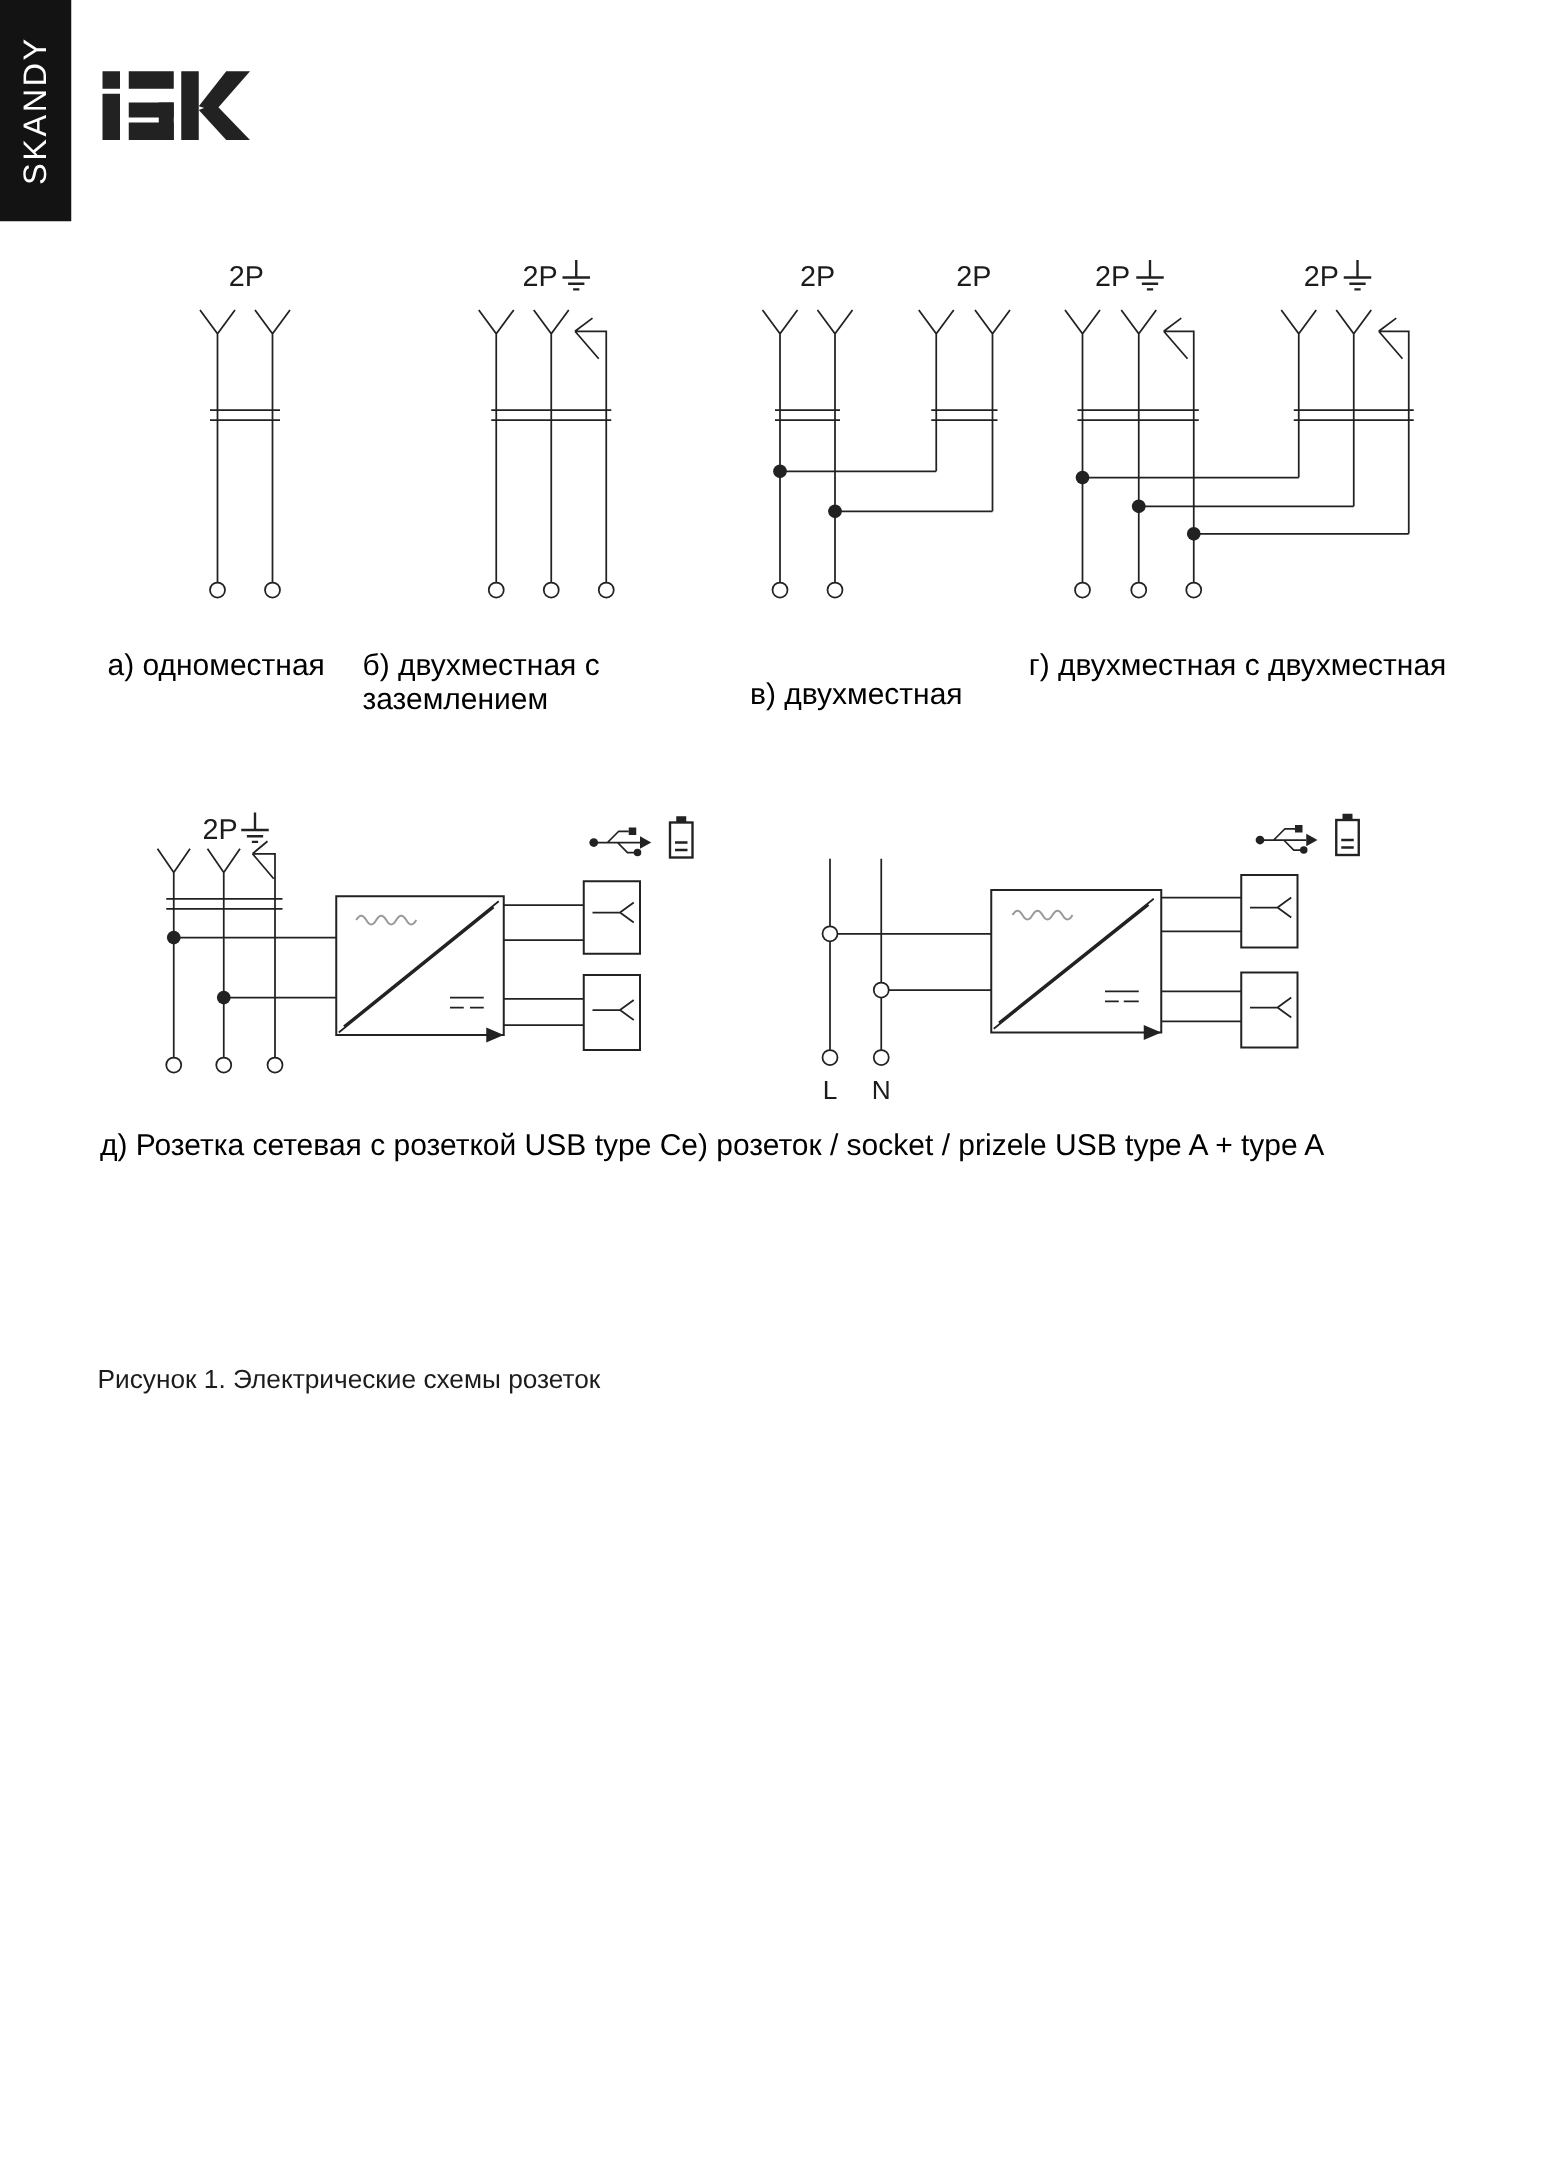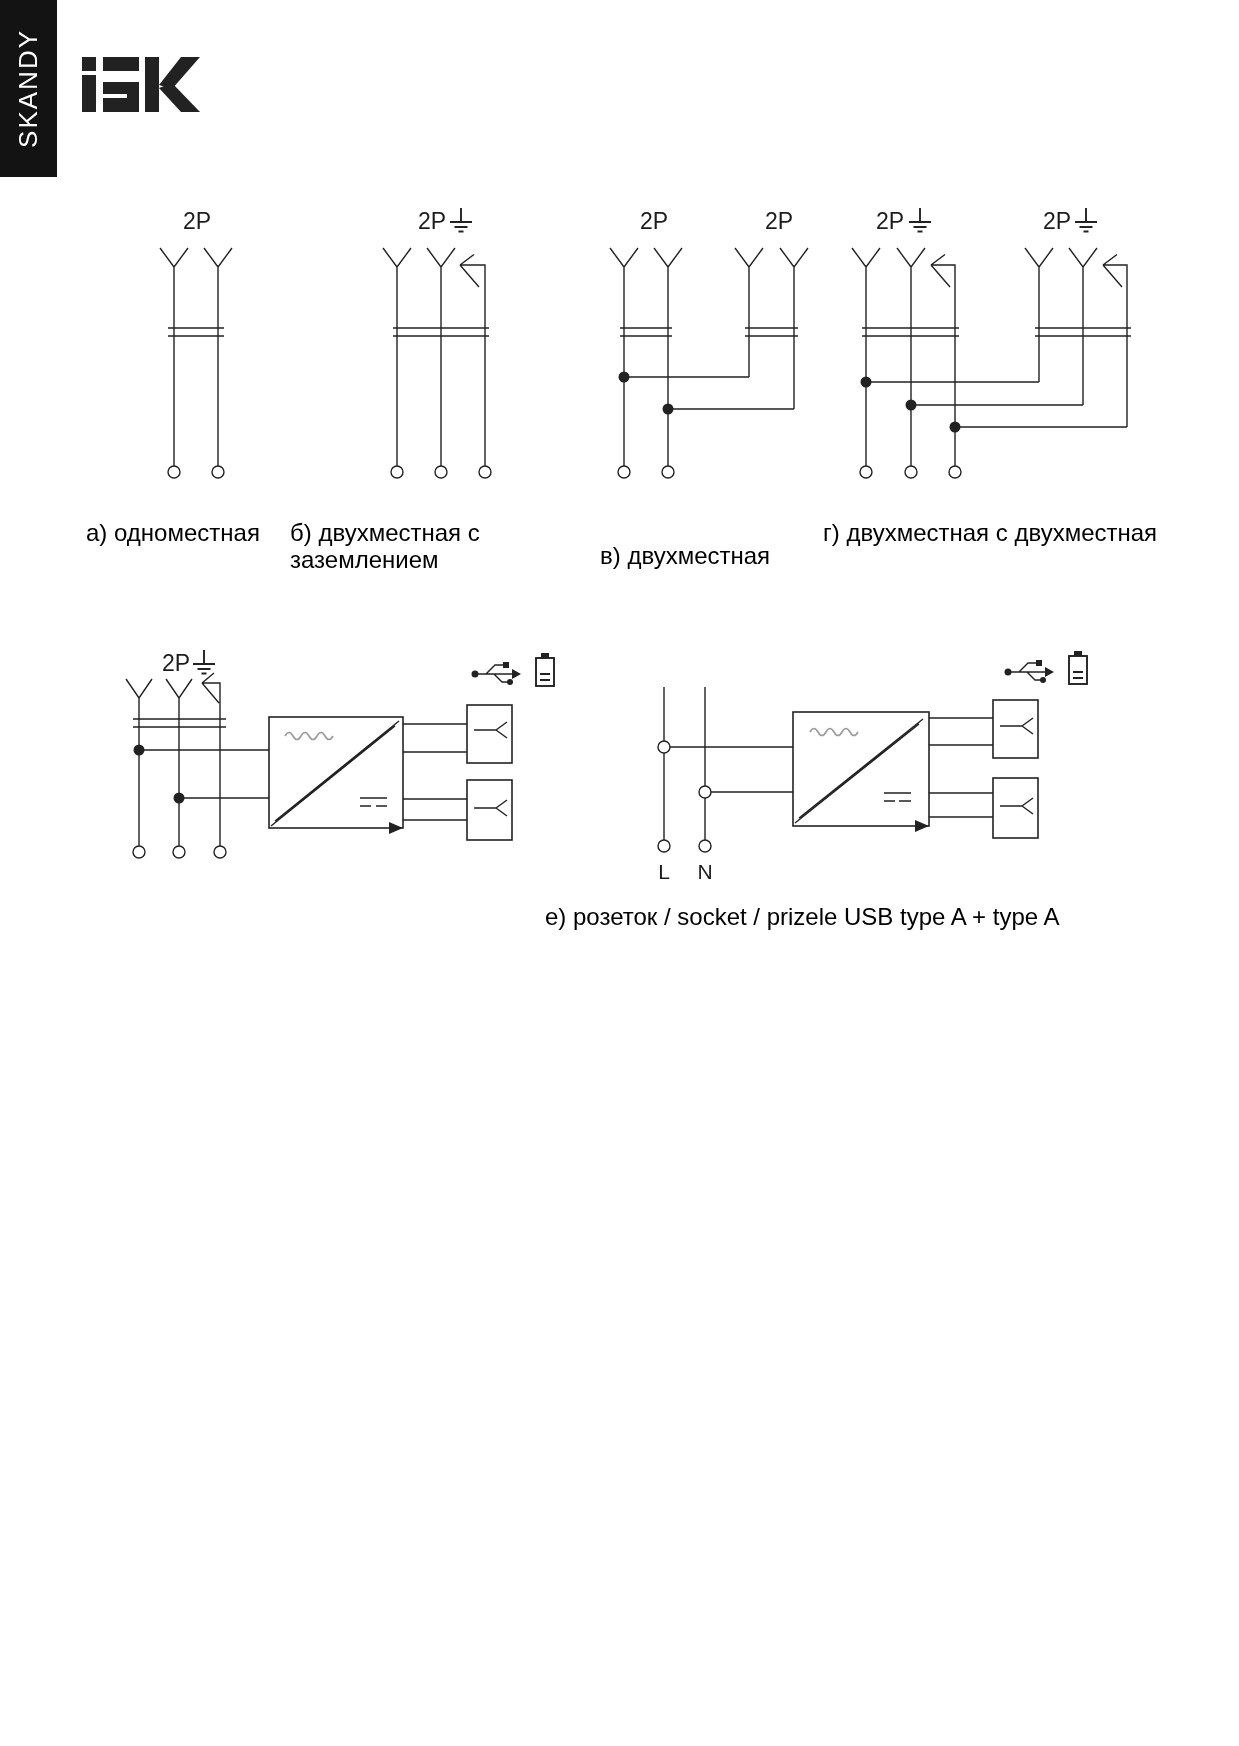--- a/index.html
+++ b/index.html
@@ -193,16 +193,18 @@
   </svg>
 
   <div class="cap" style="left:86px;  top:519px;">а) одноместная</div>
   <div class="cap" style="left:290px; top:519px;">
     <div>б) двухместная с</div>
     <div>заземлением</div>
   </div>
   <div class="cap" style="left:600px; top:519px;margin-top:23px;">в) двухместная</div>
   <div class="cap" style="left:823px; top:519px;">г) двухместная с двухместная</div>
 
+  <div class="cap" style="left:80px;  top:903px;">д) Розетка сетевая с розеткой USB type C</div>
   <div class="cap" style="left:545px; top:903px;">е) розеток / socket / prizele USB type A + type A</div>
 
+  <div class="figcap" style="left:78px; top:1092px;">Рисунок 1. Электрические схемы розеток</div>
 
 </div>
 
 </body></html>

